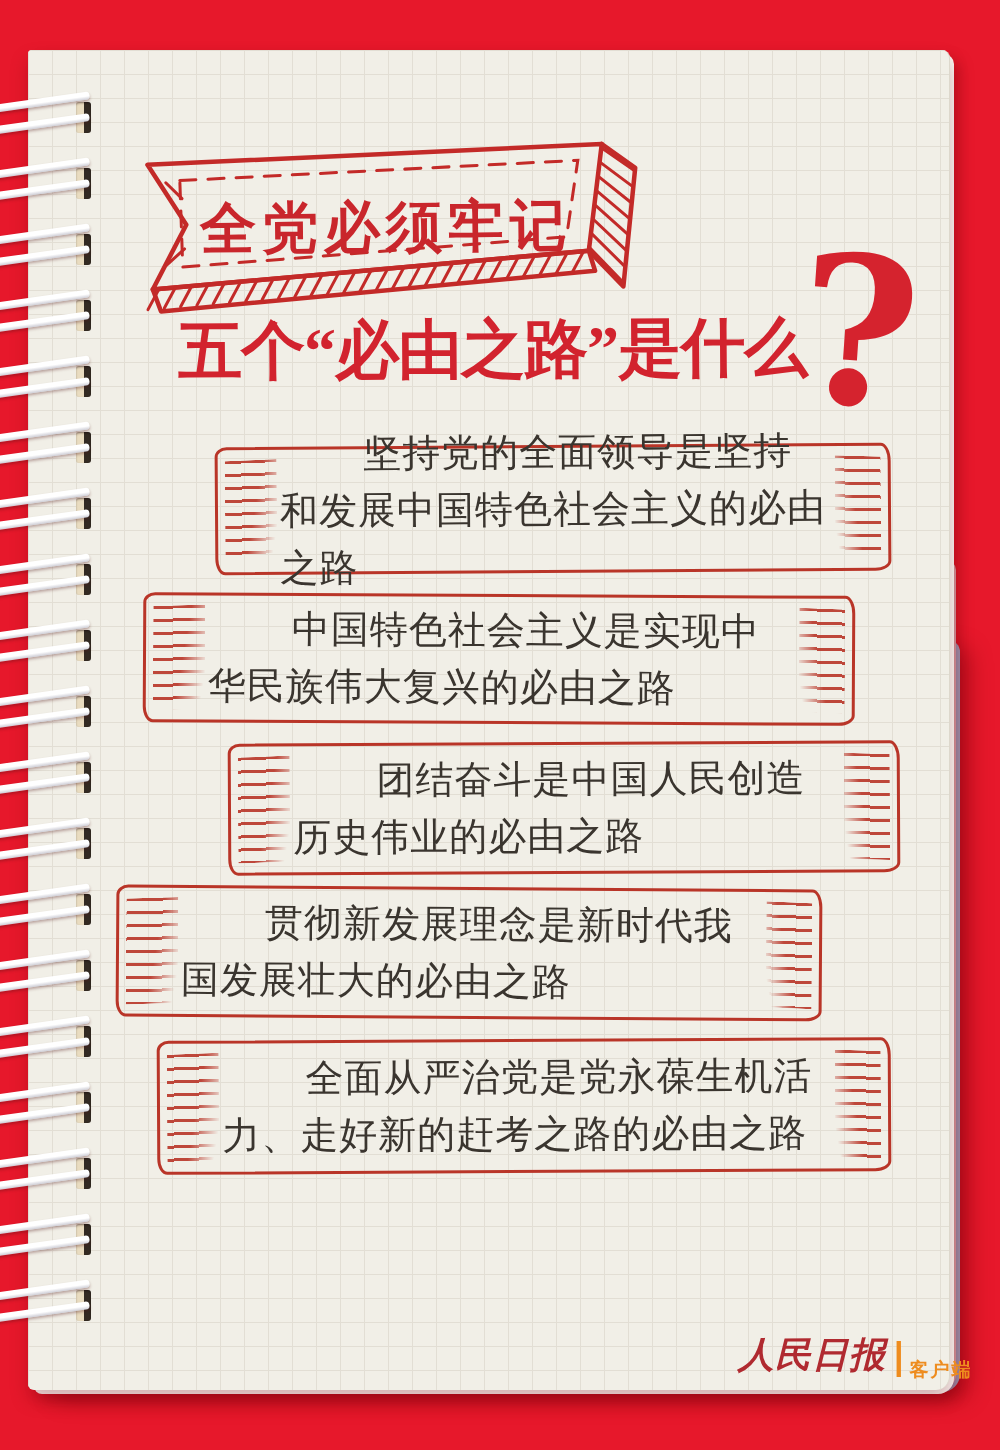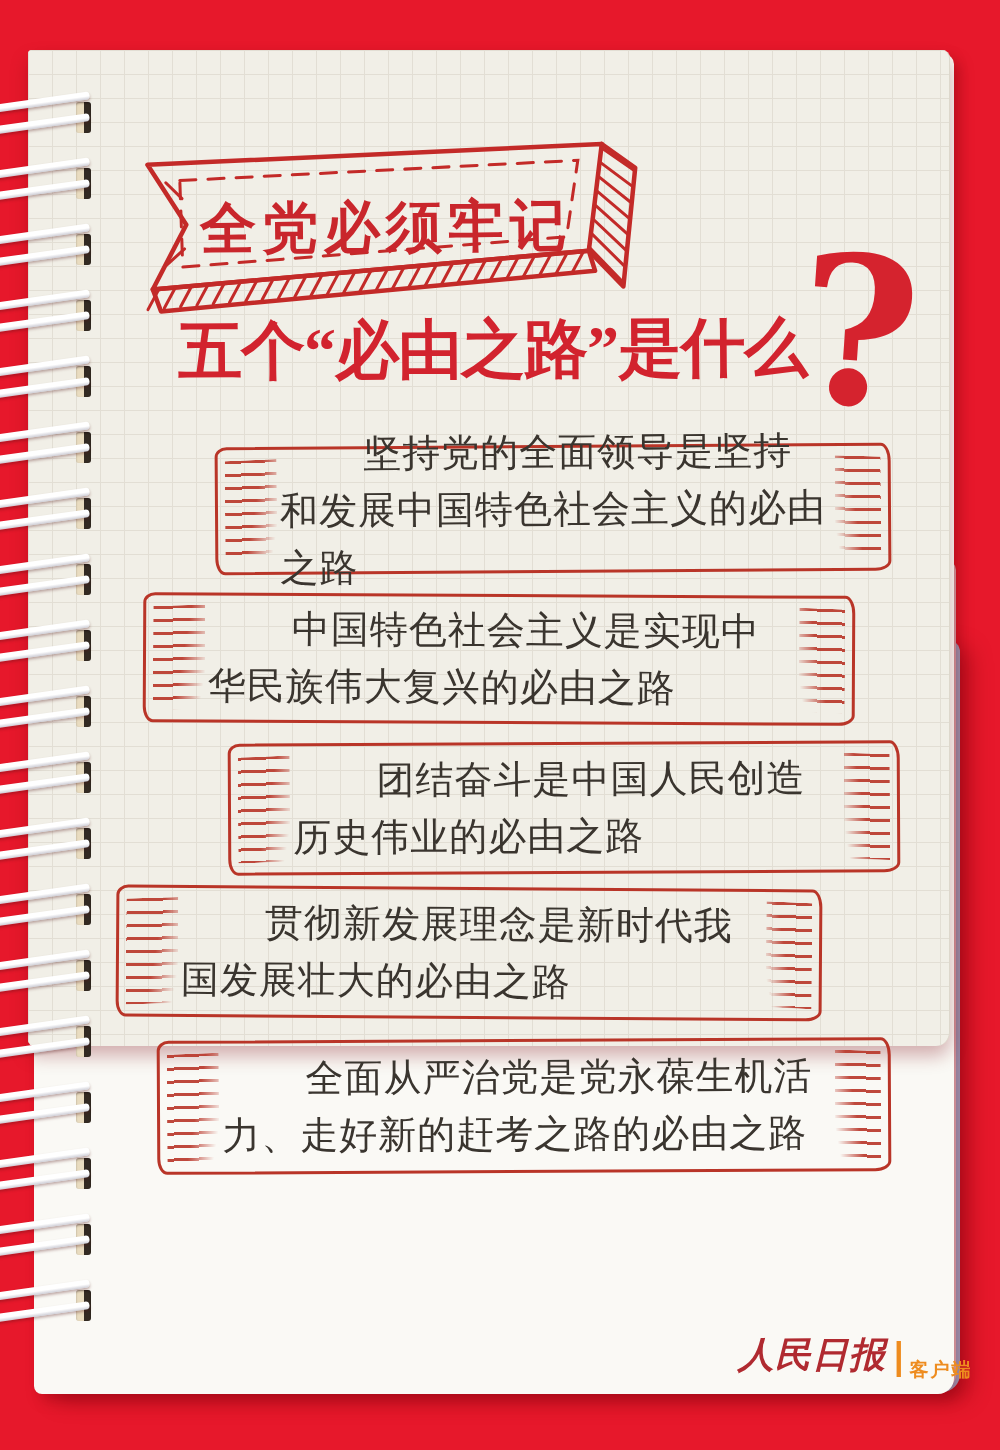--- a/index.html
+++ b/index.html
@@ -20,21 +20,21 @@
   .poster{position:absolute;inset:0;overflow:hidden;}
 
   
   .stack{position:absolute;border-radius:6px 10px 16px 8px;}
   .stack-blue{left:44px;top:640px;width:916px;height:752px;background:#9BA6C6;border-radius:8px 12px 18px 10px;box-shadow:10px 8px 22px rgba(120,0,12,.45);}
   .stack-pink{left:40px;top:560px;width:916px;height:830px;background:#E6BEC4;}
   .stack-white{left:34px;top:54px;width:920px;height:1340px;background:#FAF9F5;box-shadow:6px 6px 14px rgba(130,0,14,.35);}
 
   
   .page{
-    position:absolute;left:28px;top:50px;width:922px;height:996px;
+    position:absolute;left:28px;top:50px;width:922px;height:1340px;
     background-color:var(--paper);
     background-image:
       repeating-linear-gradient(to right, var(--grid) 0 1px, transparent 1px 24px),
       repeating-linear-gradient(to bottom, var(--grid) 0 1px, transparent 1px 24px);
     border-radius:4px 8px 14px 6px;
     border-right:1px solid #DDD8CC;
     box-shadow:0 10px 18px rgba(120,0,12,.30);
   }
 
   

